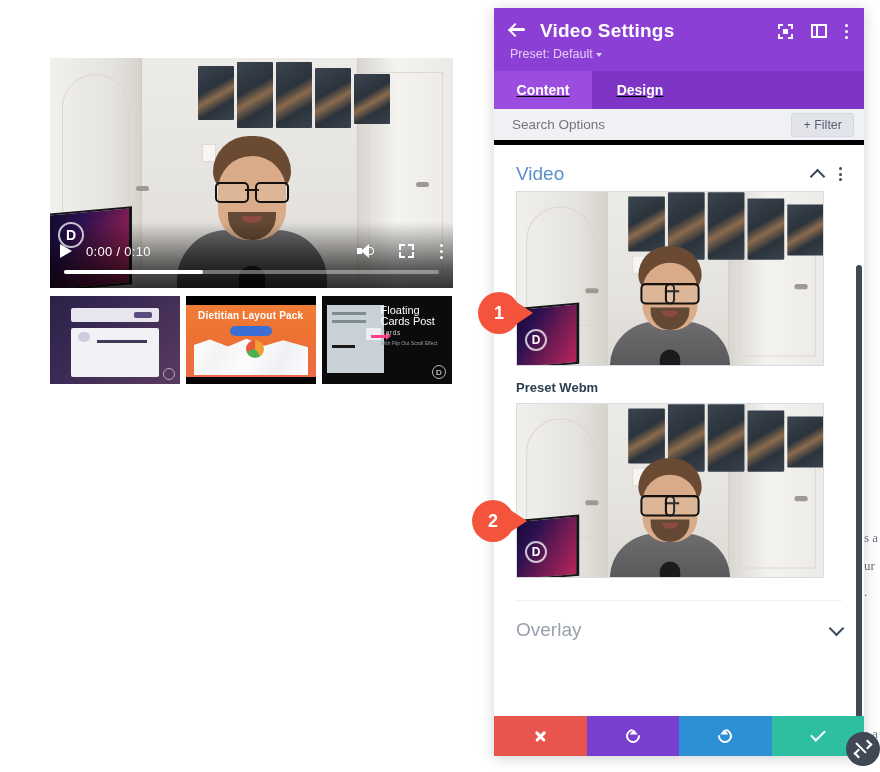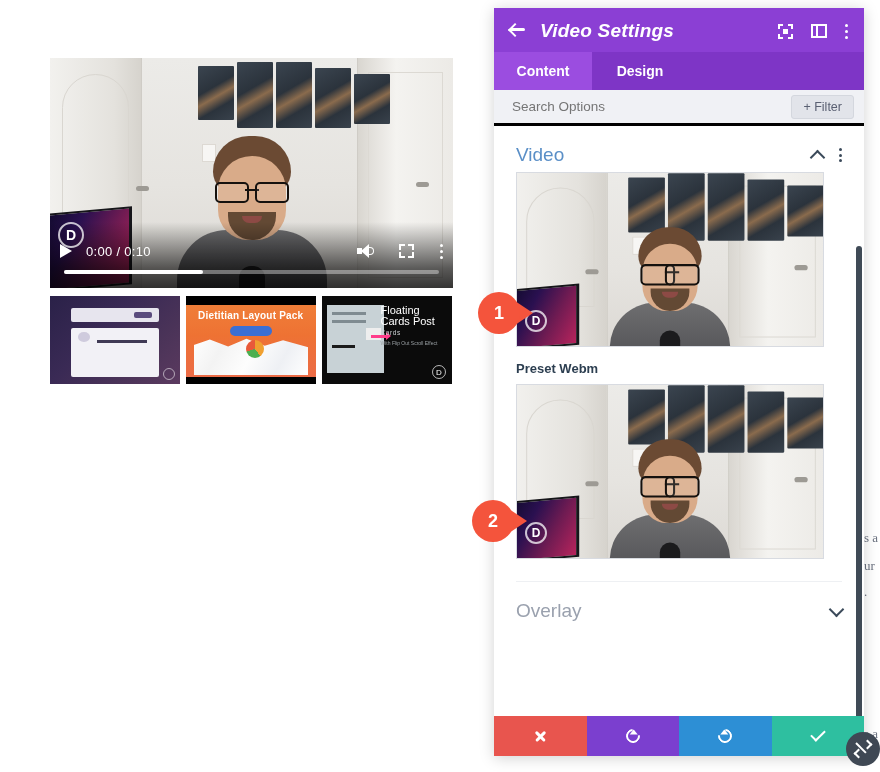--- a/index.html
+++ b/index.html
@@ -122,21 +122,21 @@
     font-size:11px;font-weight:300;line-height:1.05;}
   .t3 .tt em{display:block;font-style:normal;font-size:6.5px;color:#cfd3d6;letter-spacing:.6px;margin-top:2px;}
   .t3 .tt s{display:block;text-decoration:none;font-size:5px;color:#9aa0a4;margin-top:3px;line-height:1.3;}
   .t3 .dlog{position:absolute;right:6px;bottom:5px;width:14px;height:14px;border:1.5px solid rgba(255,255,255,.7);
     border-radius:50%;color:#fff;font-size:8px;display:flex;align-items:center;justify-content:center;}
 
   
   .panel{position:absolute;left:494px;top:8px;width:370px;height:748px;
     background:#fff;box-shadow:0 2px 14px rgba(0,0,0,.18);display:flex;flex-direction:column;}
   .p-head{background:#8B3FD4;padding:12px 16px 10px 16px;color:#fff;position:relative;}
-  .p-head-top{display:flex;align-items:center;font-style:italic;}
+  .p-head-top{display:flex;align-items:center;}
   .back-arrow{width:18px;height:16px;position:relative;margin-right:12px;flex:0 0 auto;}
   .back-arrow:before{content:"";position:absolute;left:0;top:5px;width:15px;height:2.5px;background:#fff;border-radius:2px;}
   .back-arrow:after{content:"";position:absolute;left:0;top:2px;width:8px;height:8px;border-left:2.5px solid #fff;
     border-top:2.5px solid #fff;transform:rotate(-45deg);}
   .p-title{font-size:19px;font-weight:bold;letter-spacing:.2px;}
   .head-icons{margin-left:auto;display:flex;align-items:center;gap:18px;}
   .ic-focus{position:relative;width:15px;height:15px;}
   .ic-focus span{position:absolute;width:5px;height:5px;border:2px solid #fff;}
   .ic-focus span:nth-child(1){left:0;top:0;border-right:0;border-bottom:0;}
   .ic-focus span:nth-child(2){right:0;top:0;border-left:0;border-bottom:0;}
@@ -144,28 +144,28 @@
   .ic-focus span:nth-child(4){right:0;bottom:0;border-left:0;border-top:0;}
   .ic-focus b{position:absolute;left:5px;top:5px;width:5px;height:5px;background:#fff;}
   .ic-layout{width:16px;height:14px;border:2px solid #fff;position:relative;}
   .ic-layout:after{content:"";position:absolute;left:3px;top:0;bottom:0;width:2px;background:#fff;}
   .ic-kebab{display:flex;flex-direction:column;gap:3px;}
   .ic-kebab b{width:3px;height:3px;background:#fff;border-radius:50%;}
   .preset{font-size:12.5px;color:#e4cef7;margin-top:5px;}
   .preset .car{display:inline-block;margin-left:3px;border-left:3.5px solid transparent;
     border-right:3.5px solid transparent;border-top:4px solid #e4cef7;vertical-align:1px;}
 
-  .tabs{display:flex;background:#7E35C6;}
+  .tabs{display:flex;background:#7E35C6;text-decoration:underline;}
   .tab{padding:11px 0;text-align:center;color:#fff;font-size:14px;font-weight:bold;cursor:pointer;}
   .tab.active{background:#9B4DE0;}
   .tab:nth-child(1){width:98px;}
   .tab:nth-child(2){width:96px;}
   .tab:nth-child(3){width:auto;flex:1;text-align:left;padding-left:14px;}
 
-  .searchbar{display:flex;align-items:center;background:#F0F1F5;border-bottom:3px solid #000000;
+  .searchbar{display:flex;align-items:center;background:#F0F1F5;border-bottom:5px solid #000000;
     padding:7px 10px 7px 18px;height:36px;}
   .search-input{flex:1;border:0;background:transparent;font-size:13.5px;color:#8a8f9e;outline:none;
     font-family:"Liberation Sans",sans-serif;}
   .filter-btn{background:#E2E4EA;border:1px solid #d4d7de;border-radius:3px;padding:4px 11px;
     font-size:12.5px;color:#5a6072;cursor:pointer;white-space:nowrap;}
 
   .p-body{flex:1;overflow:hidden;position:relative;background:#fff;padding:0 22px;}
   .sec-head{display:flex;align-items:center;padding:18px 0 6px 0;}
   .sec-title{font-size:19px;color:#5A8FC7;font-weight:300;}
   .sec-ctrls{margin-left:auto;display:flex;align-items:center;gap:16px;}
@@ -343,20 +343,23 @@
               <b></b>
           </div>
           <div class="ic-layout"></div>
           <div class="ic-kebab">
             <b></b>
               <b></b>
               <b></b>
           </div>
         </div>
       </div>
+      <div class="preset">
+        <span>Preset: Default</span><span class="car"></span>
+      </div>
     </div>
 
     <div class="tabs">
       <div class="tab active">Content</div>
       <div class="tab">Design</div>
     </div>
 
     <div class="searchbar">
       <input class="search-input" type="text" placeholder="Search Options" style="">
       <div class="filter-btn">+ Filter</div>

